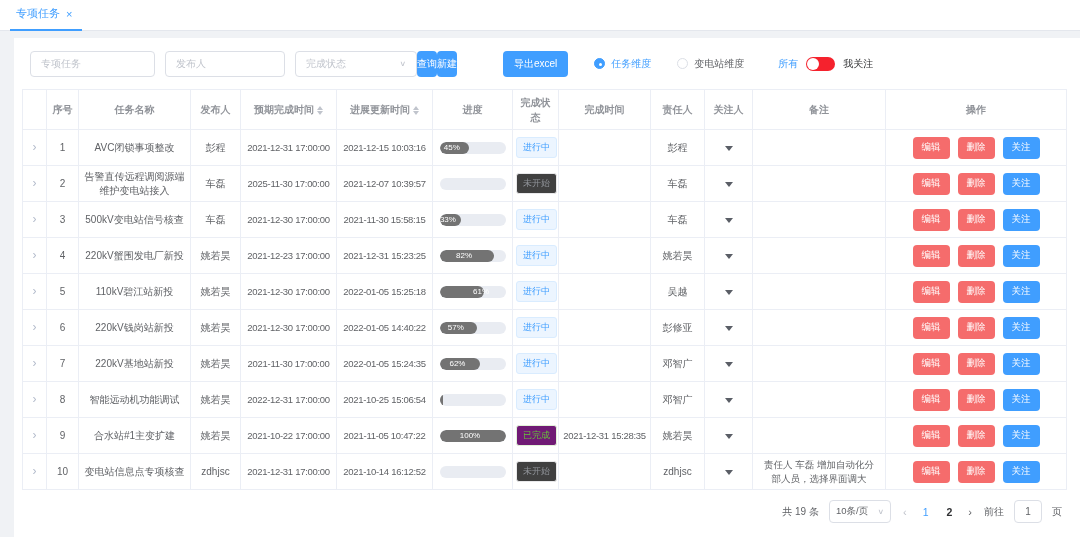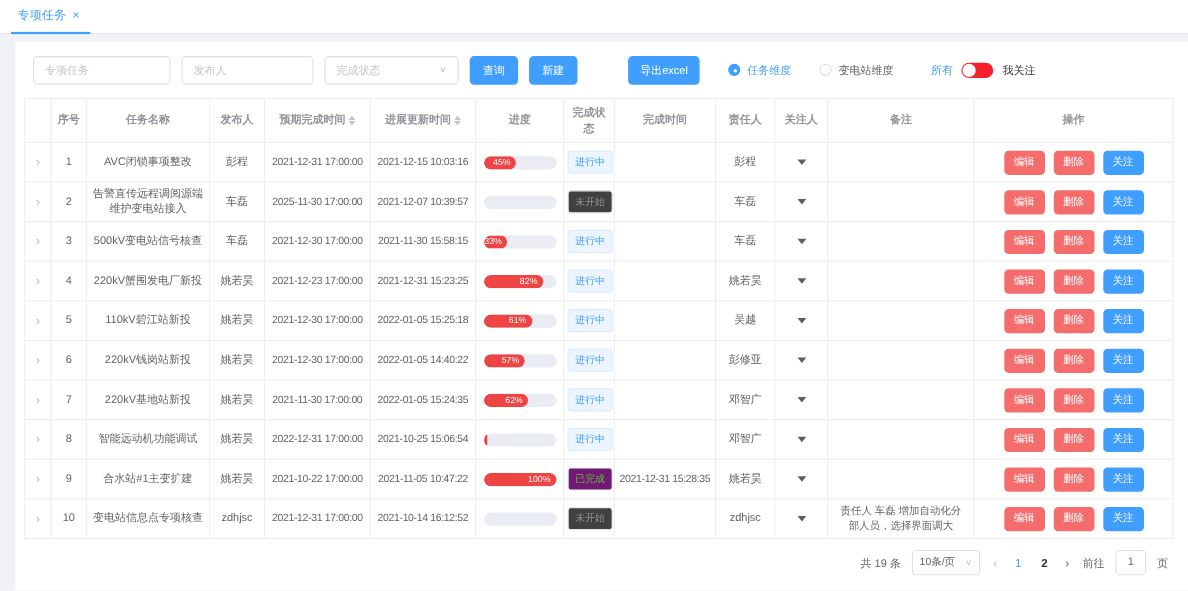--- a/index.html
+++ b/index.html
@@ -26,21 +26,21 @@
     display:flex; align-items:center; padding:0 10px; font-size:10px;
     color:#c0c4cc; background:#fff; }
   .inp.w1 { width:125px; margin-left:8px; }
   .inp.w2 { width:120px; margin-left:10px; }
   .inp.sel { width:122px; margin-left:10px; justify-content:space-between; }
   .sel-caret { color:#c0c4cc; font-size:9px; transform:scaleY(.8); }
   .btn { border:none; border-radius:4px; color:#fff; font-size:10px;
     cursor:pointer; font-family:inherit; }
   .btn.primary { background:#409eff; }
   .btn.danger  { background:#f56c6c; }
-  .fbtn { height:26px; padding:0 12px; margin-left:10px; }
+  .fbtn { height:26px; padding:0 0; }
   .export { margin-left:46px; padding:0 11px; }
   .radio-group { display:flex; align-items:center; margin-left:26px; gap:26px; }
   .radio { display:flex; align-items:center; gap:6px; font-size:10px; cursor:pointer; }
   .radio .dot { width:11px; height:11px; border-radius:50%; }
   .radio.on .dot { background:#409eff; border:1px solid #409eff; position:relative; }
   .radio.on .dot::after { content:""; position:absolute; left:3.5px; top:3.5px;
     width:3px; height:3px; border-radius:50%; background:#fff; }
   .radio.on { color:#409eff; }
   .radio.off .dot { background:#fff; border:1px solid #dcdfe6; }
   .radio.off { color:#606266; }
@@ -63,22 +63,22 @@
   .exp { color:#b4bccc; font-size:12px; cursor:pointer; display:inline-block; }
   .sort { display:inline-flex; flex-direction:column; vertical-align:middle;
     margin-left:3px; gap:1px; }
   .sort i { width:0; height:0; border-left:3.5px solid transparent;
     border-right:3.5px solid transparent; display:block; }
   .sort .up { border-bottom:4px solid #c0c4cc; }
   .sort .dn { border-top:4px solid #c0c4cc; }
 
   .prog { width:66px; height:12px; background:#e9ecf2; border-radius:6px;
     margin:0 auto; overflow:hidden; }
-  .fill { height:12px; background:#ef4444; border-radius:6px; display:flex;
-    align-items:center; justify-content:flex-end; }
+  .fill { height:12px; background:#737373; border-radius:6px; display:flex;
+    align-items:center; justify-content:center; }
   .fill span { color:#fff; font-size:8px; padding-right:5px; line-height:12px; }
 
   .badge { display:inline-block; font-size:9px; line-height:1;
     padding:5px 6px; border-radius:3px; border:1px solid transparent; white-space:nowrap; }
   .badge.in-progress { color:#409eff; background:#ecf5ff; border-color:#d9ecff; }
   .badge.not-started { color:#909399; background:#404040; border-color:#e9e9eb; }
   .badge.done        { color:#67c23a; background:#701a75; border-color:#e1f3d8; }
 
   .caret-down { display:inline-block; width:0; height:0; cursor:pointer;
     border-left:4px solid transparent; border-right:4px solid transparent;

